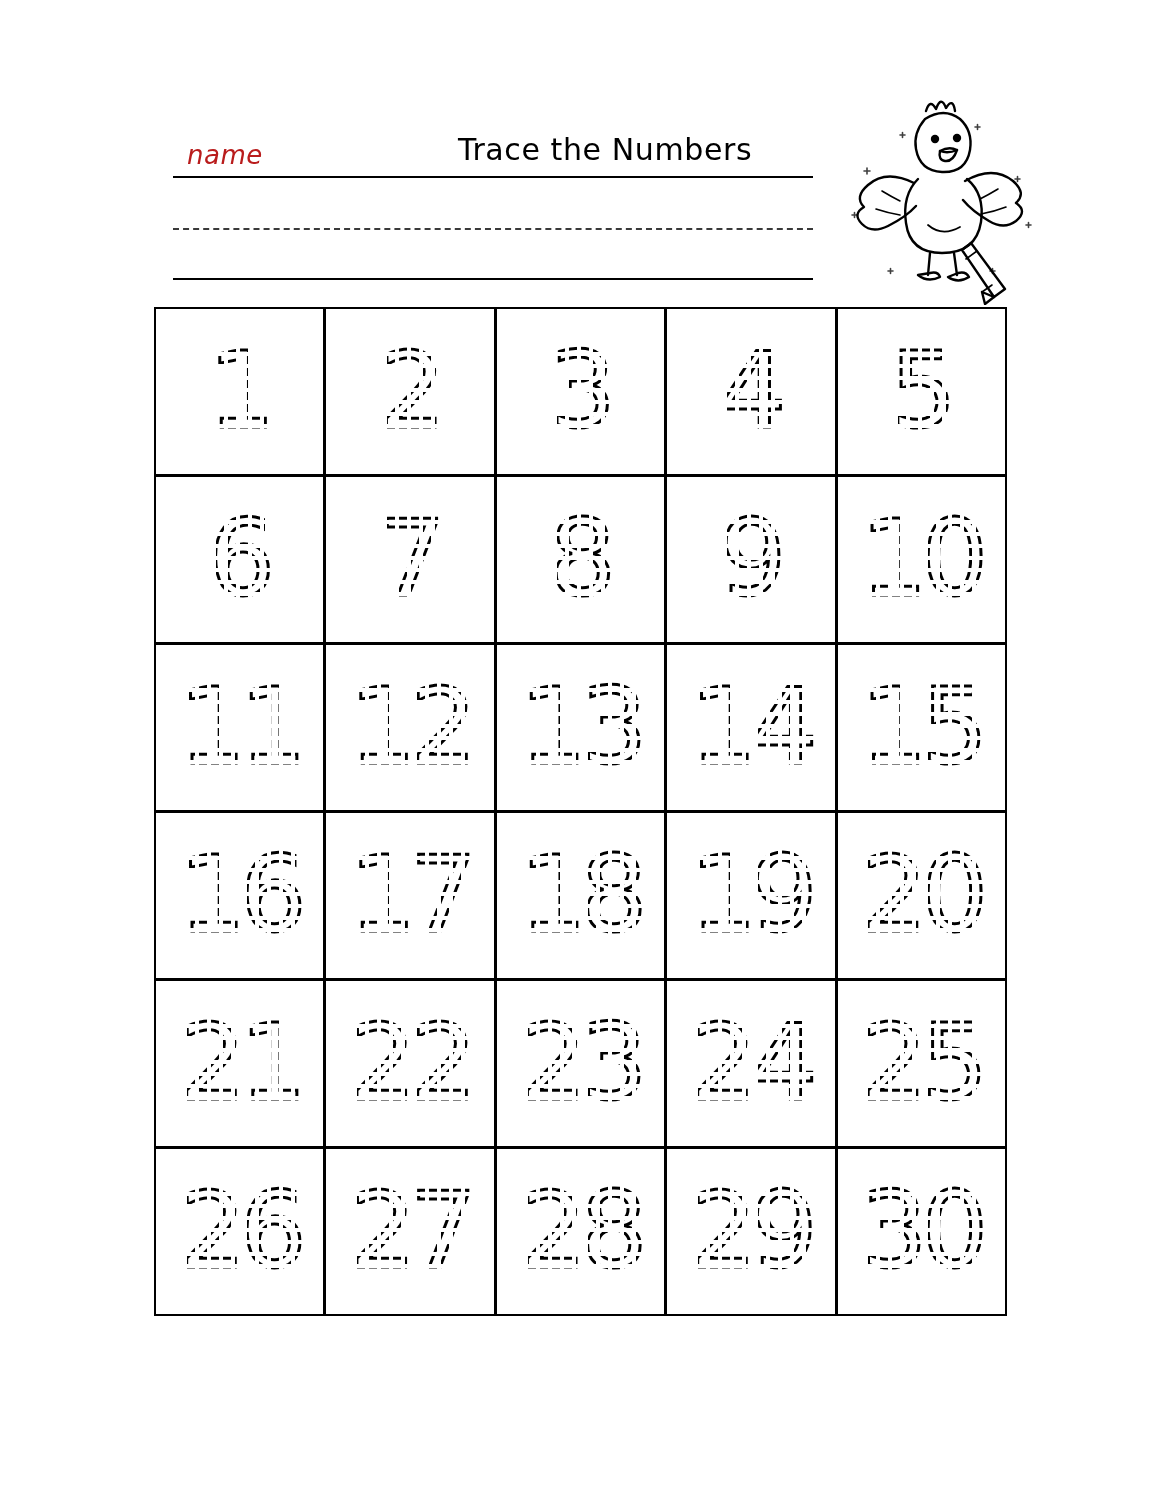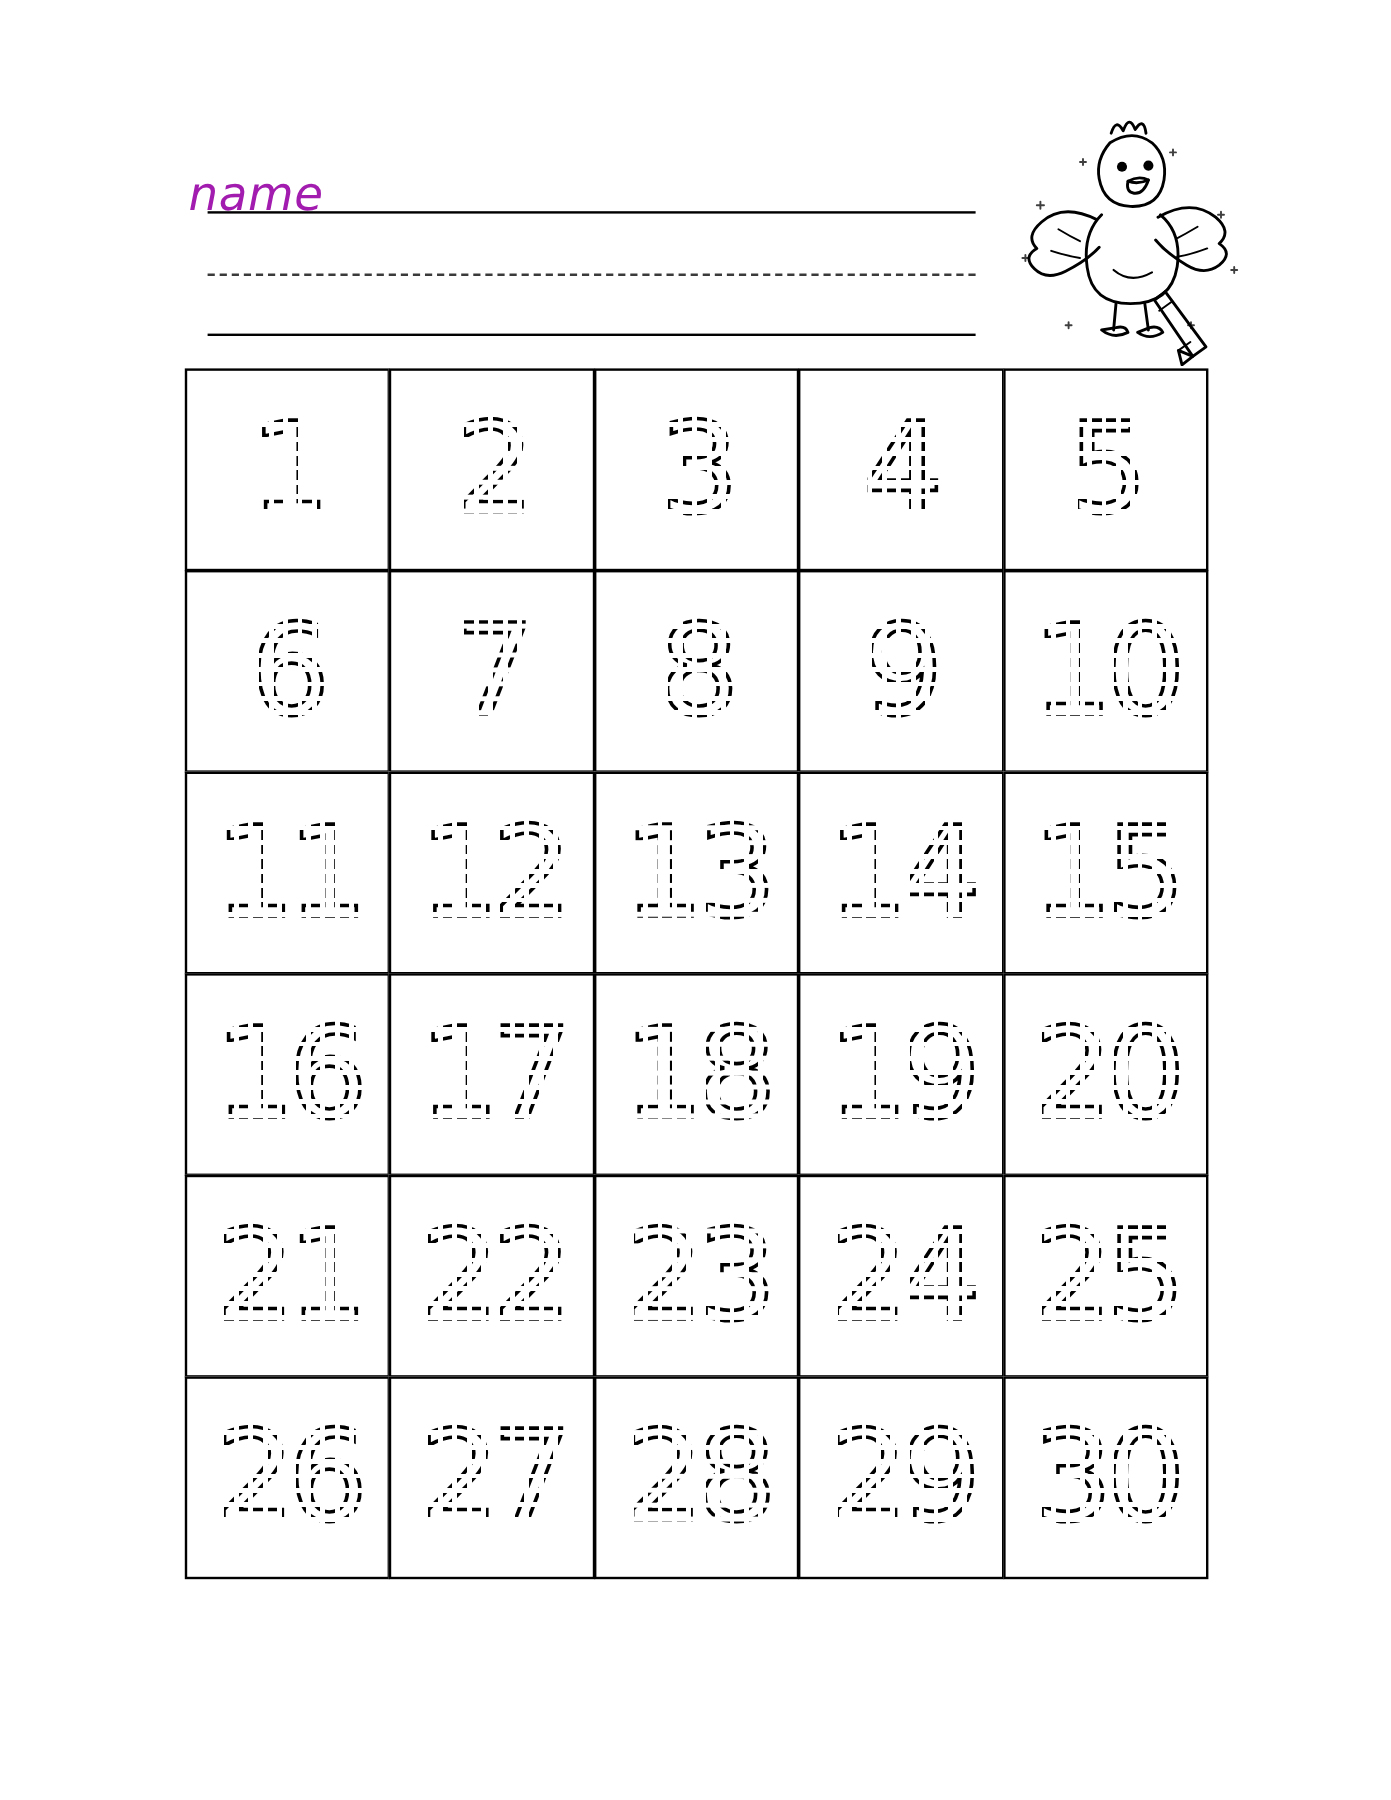--- a/index.html
+++ b/index.html
@@ -26,27 +26,27 @@
   
   .header {
     position: absolute;
     left: 155px;
     top: 120px;
     width: 860px;
     height: 170px;
   }
   .name-label {
     position: absolute;
-    left: 2px;
+    left: 32px;
     top: 20px;
     font-family: "DejaVu Sans", sans-serif;
-    font-size: 39px;
+    font-size: 26px;
     font-style: italic;
     letter-spacing: 0.5px;
-    color: #a21caf;
+    color: #b91c1c;
   }
   .worksheet-title {
     position: absolute;
     left: 250px;
     top: 12px;
     width: 400px;
     text-align: center;
     font-family: "DejaVu Sans", sans-serif;
     font-size: 30px;
     letter-spacing: 0.6px;
@@ -133,20 +133,21 @@
   }
   .two-digit { letter-spacing: -6px; }
 </style>
 </head>
 <body>
 
 <div class="sheet">
 
   <div class="header">
     <div class="name-label">name</div>
+    <div class="worksheet-title">Trace the Numbers</div>
     <div class="rule-solid-top"></div>
     <div class="rule-dashed-mid"></div>
     <div class="rule-solid-bottom"></div>
   </div>
 
   <div class="chick">
     <svg viewBox="0 0 215 230" width="215" height="230" xmlns="http://www.w3.org/2000/svg">
       <g fill="none" stroke="#000" stroke-width="2.4" stroke-linecap="round" stroke-linejoin="round">
 
         <g stroke-width="1.6" opacity="0.75">

